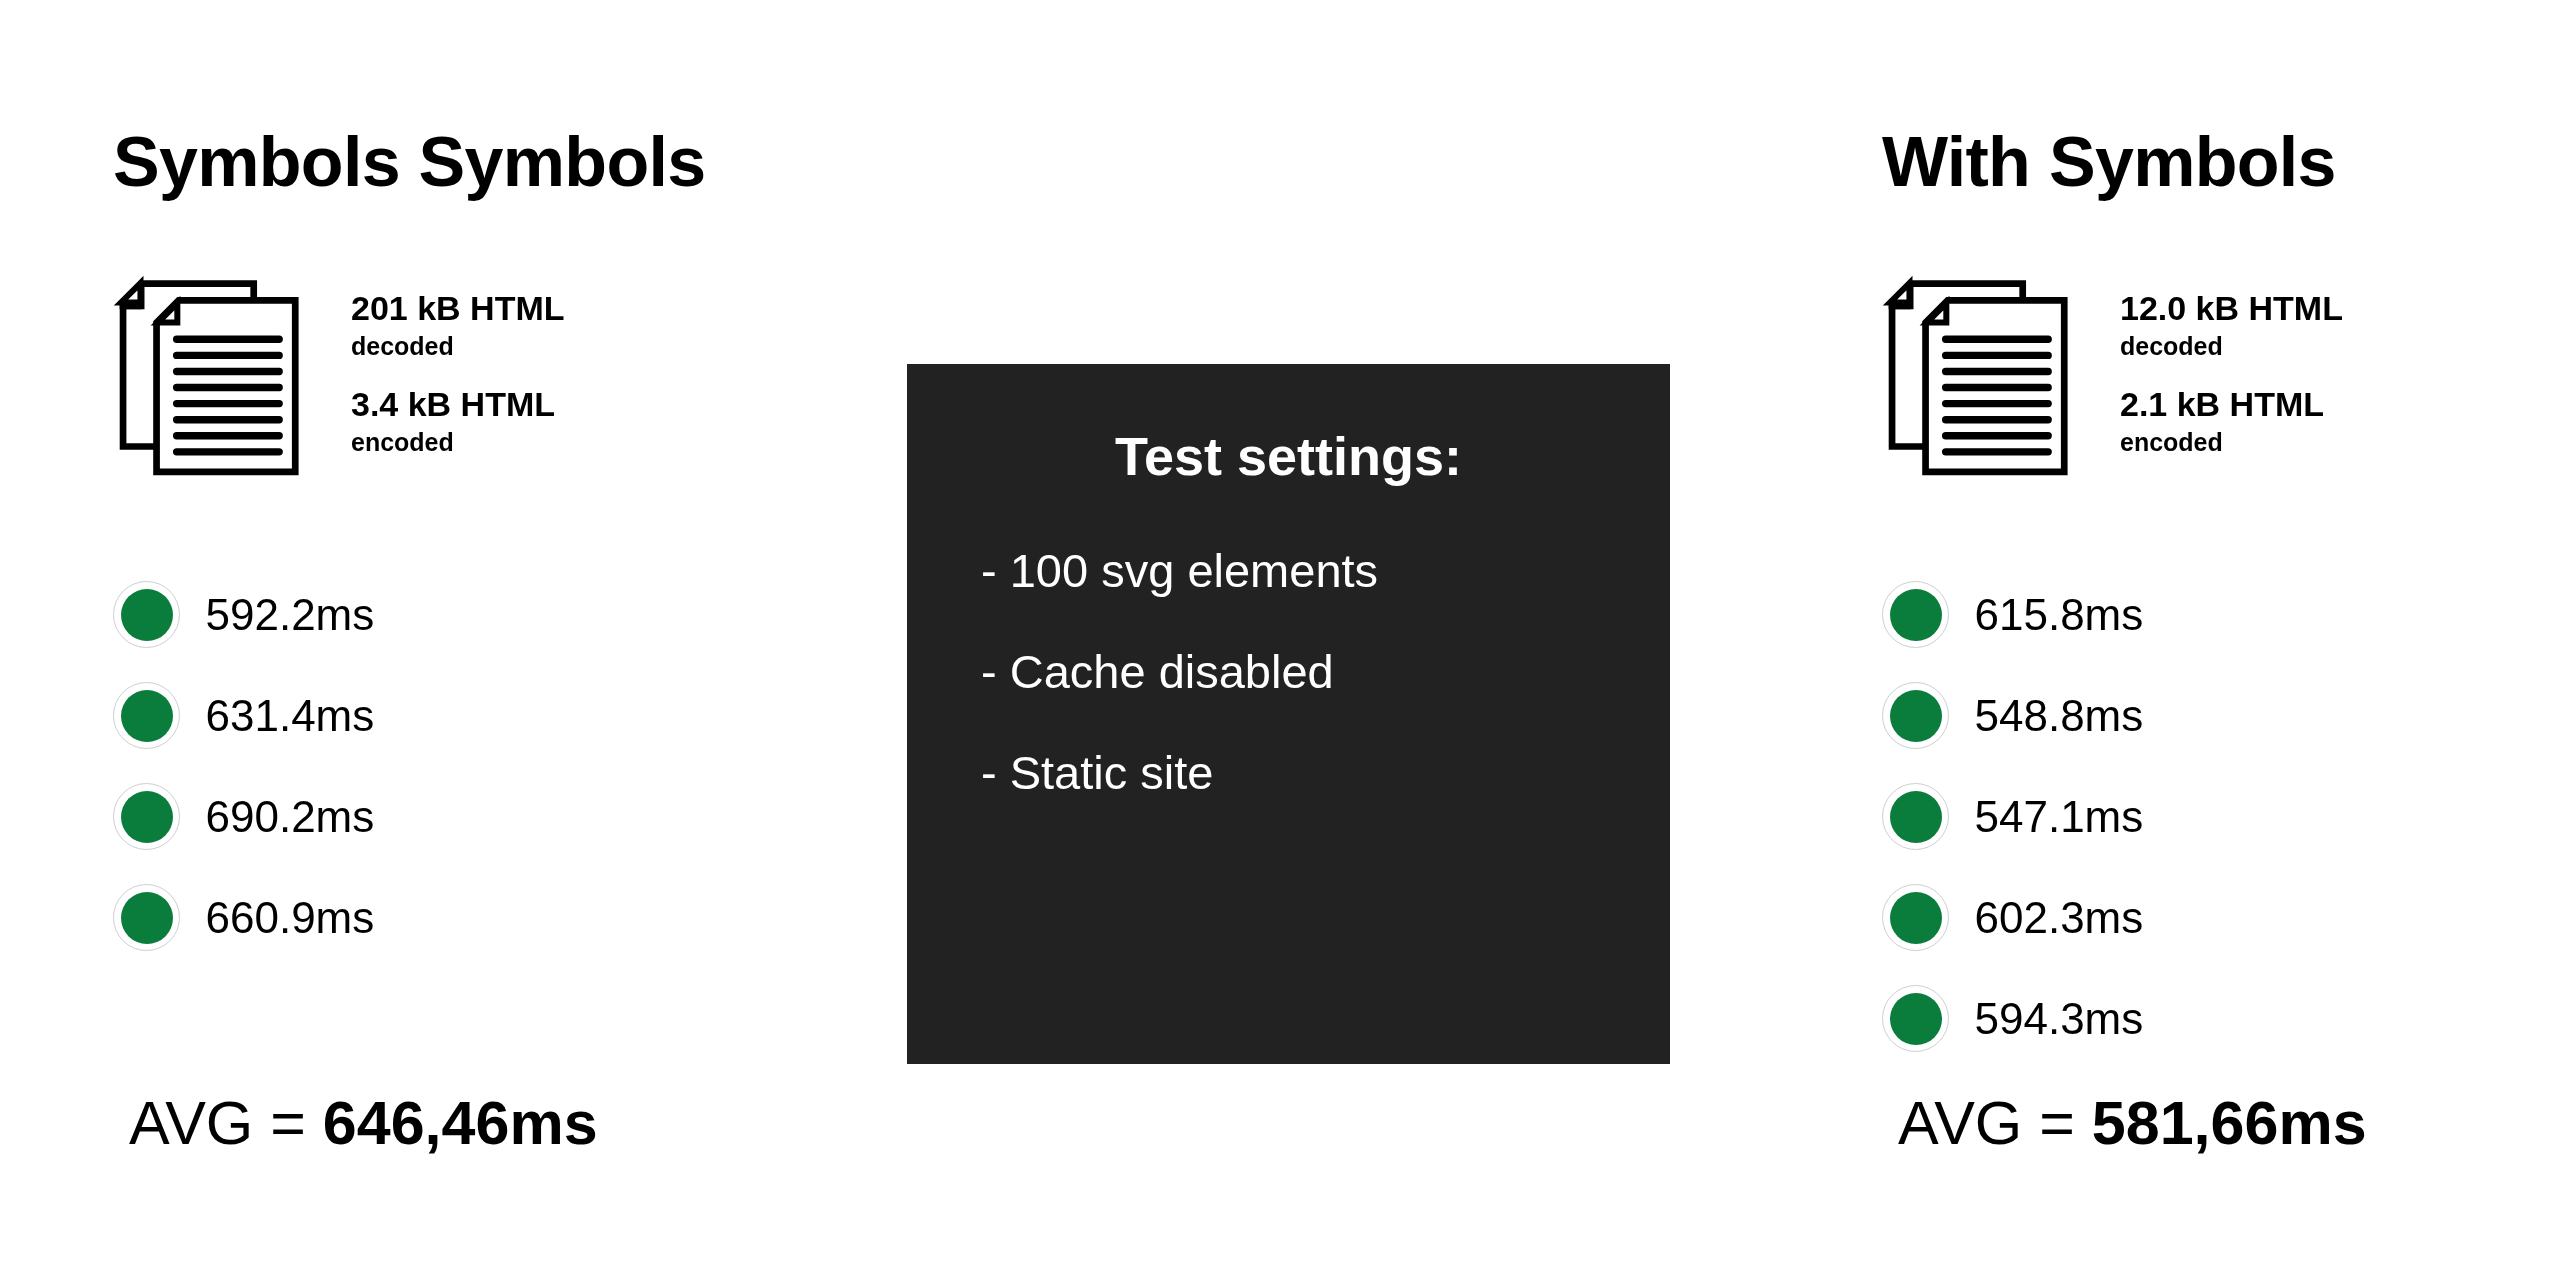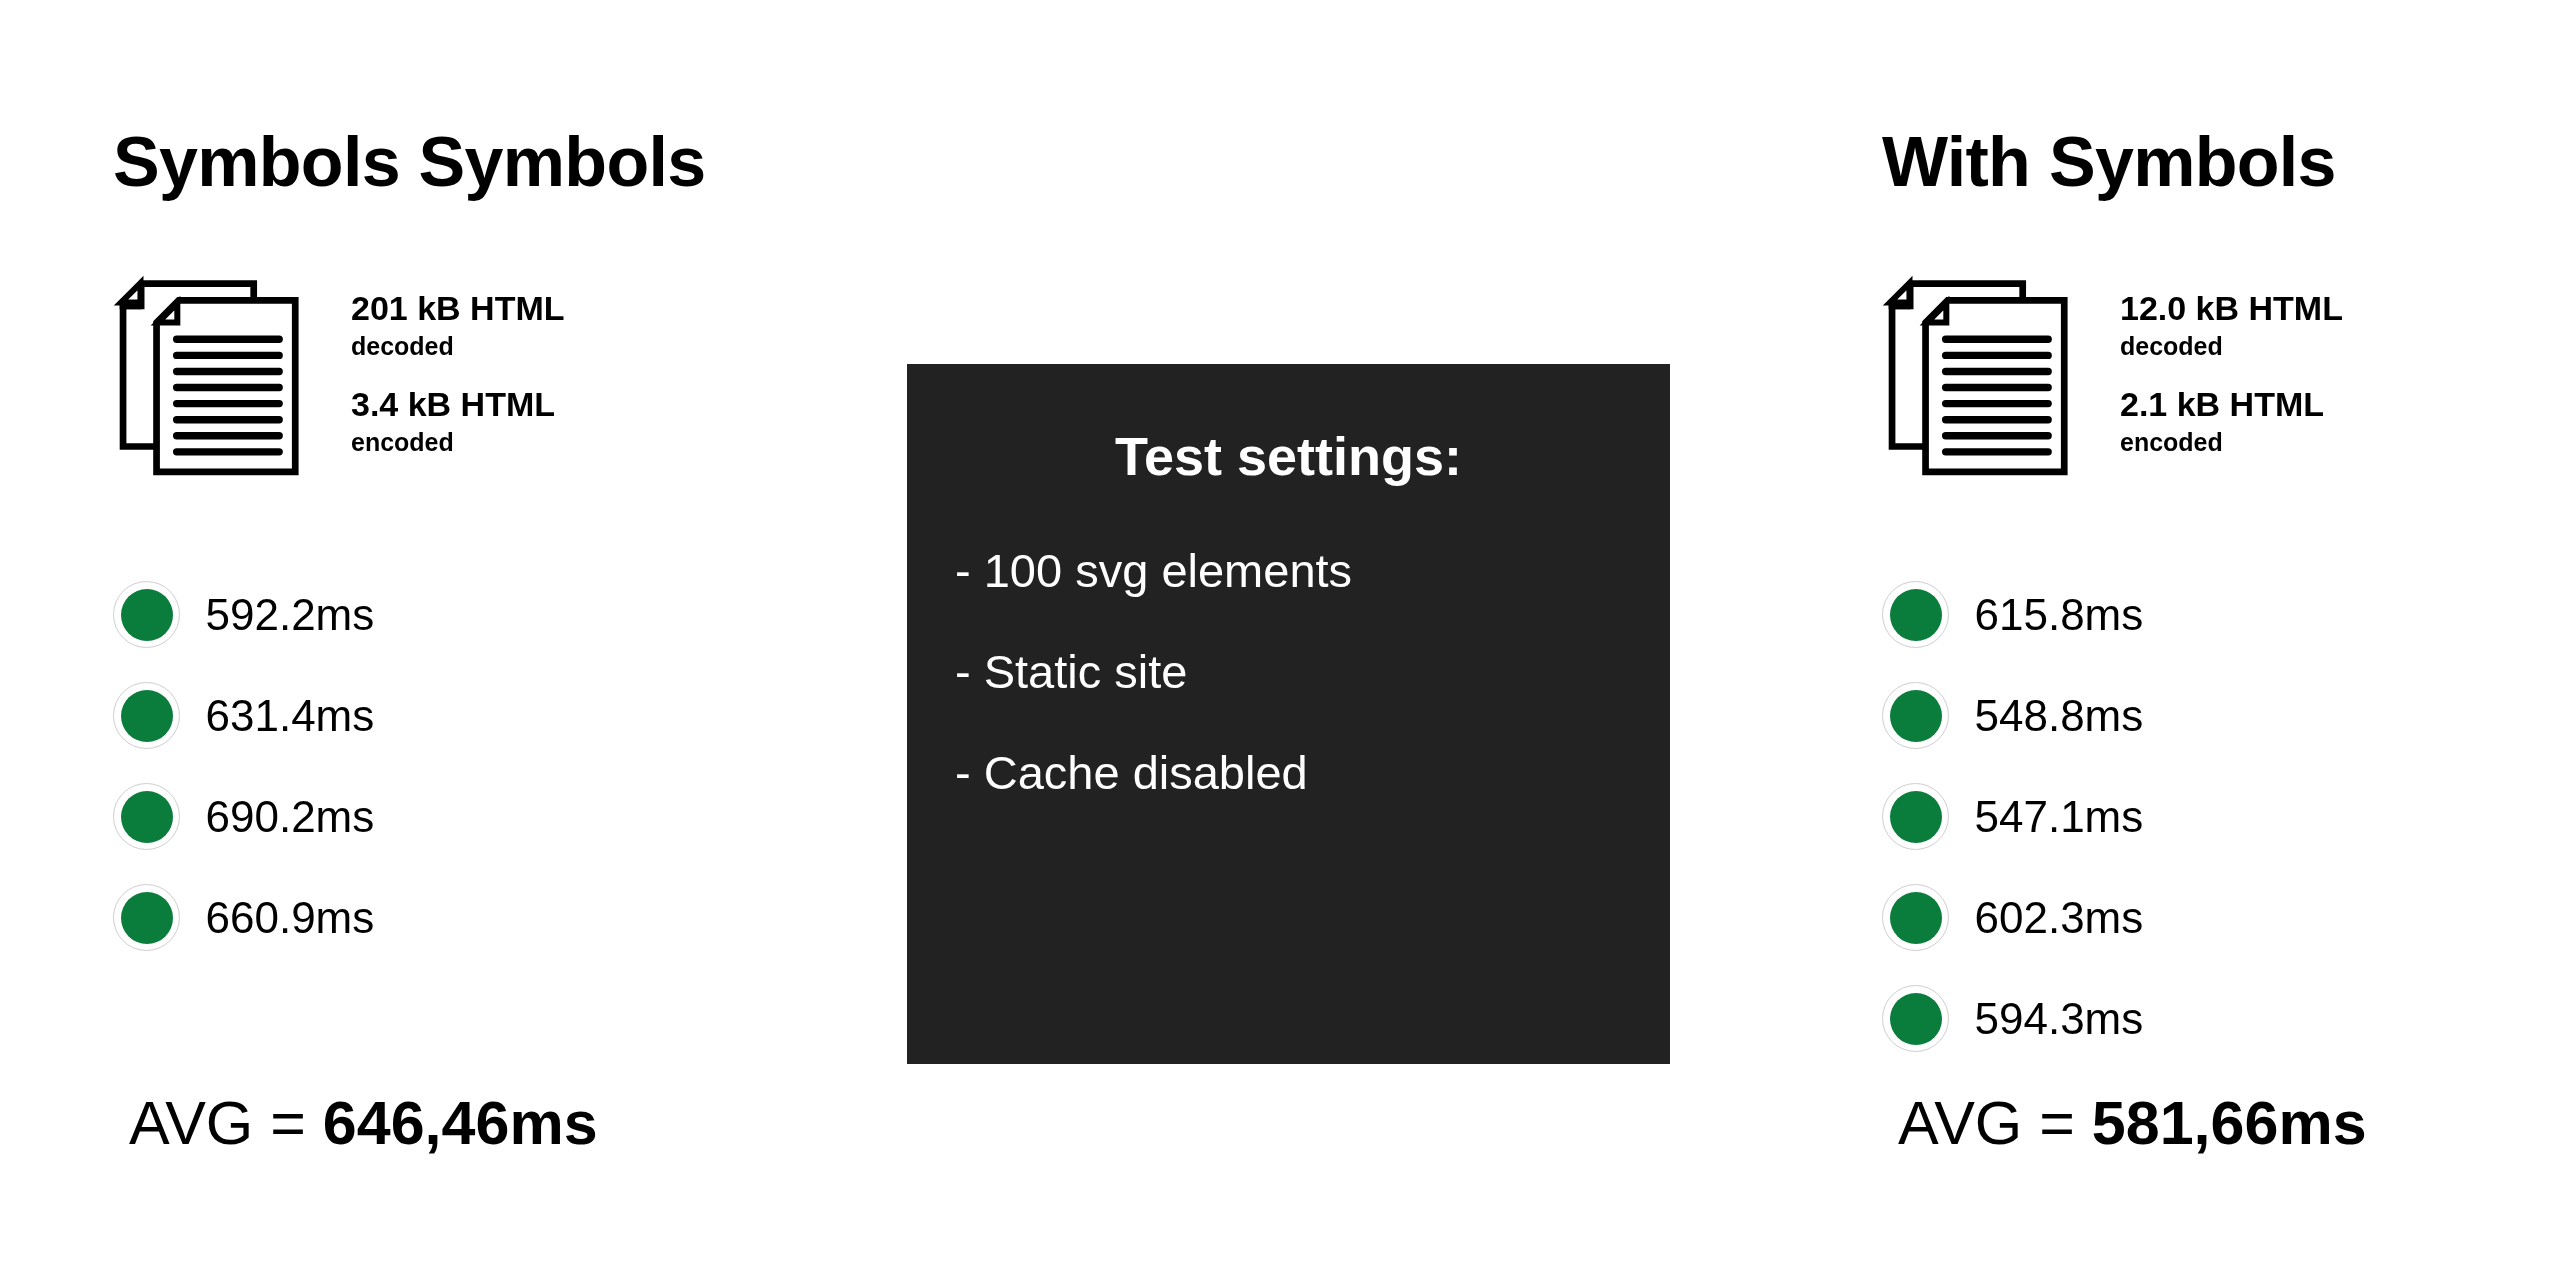--- a/index.html
+++ b/index.html
@@ -141,21 +141,21 @@
   .settings-title {
     color: #ffffff;
     font-size: 54px;
     font-weight: bold;
     text-align: center;
     line-height: 1;
     margin-top: 23px;
   }
   .settings-list {
     margin-top: 64px;
-    padding-left: 48px;
+    padding-left: 74px;
   }
   .settings-item {
     color: #ffffff;
     font-size: 47px;
     line-height: 1;
     margin-bottom: 54px;
     white-space: nowrap;
     font-weight: normal;
   }
 </style>
@@ -232,22 +232,22 @@
 
     <div class="avg-line">
       <span class="avg-label">AVG = </span><span class="avg-value">646,46ms</span>
     </div>
   </div>
 
   <div class="settings-box">
     <div class="settings-title">Test settings:</div>
     <div class="settings-list">
       <div class="settings-item">- 100 svg elements</div>
+      <div class="settings-item">- Cache disabled</div>
       <div class="settings-item">- Static site</div>
-      <div class="settings-item">- Cache disabled</div>
     </div>
   </div>
 
   <div class="panel panel-right">
 
     <div class="panel-title">With Symbols</div>
 
     <div class="size-block">
       <span class="doc-icon">
         <svg viewBox="0 0 300 320" width="201" height="215" aria-hidden="true">

